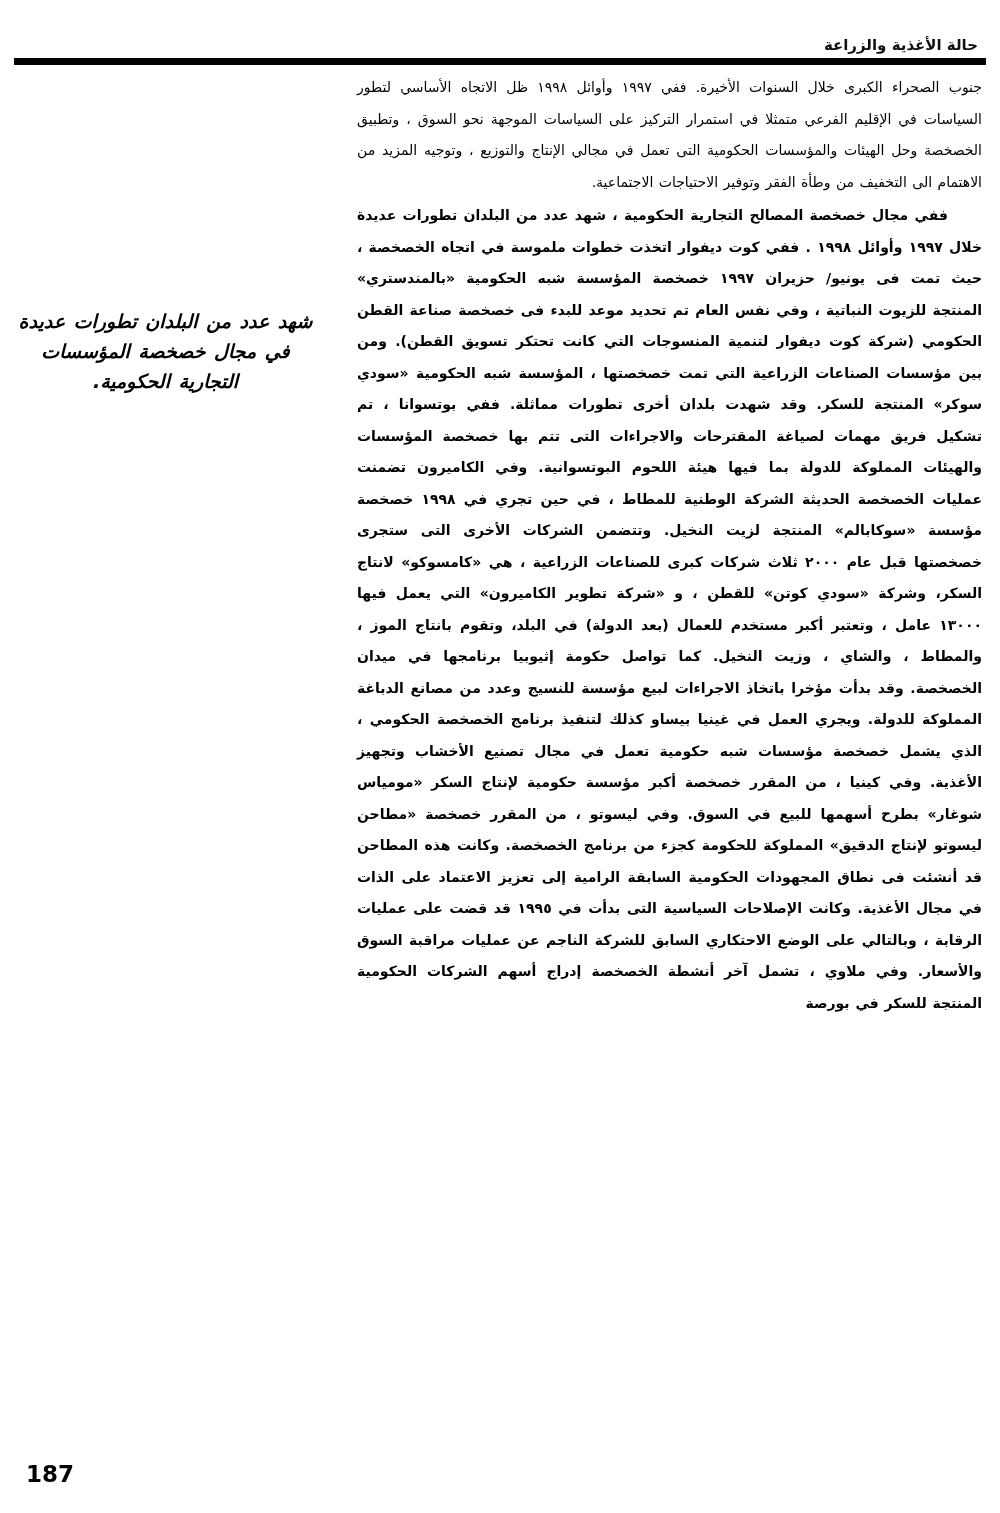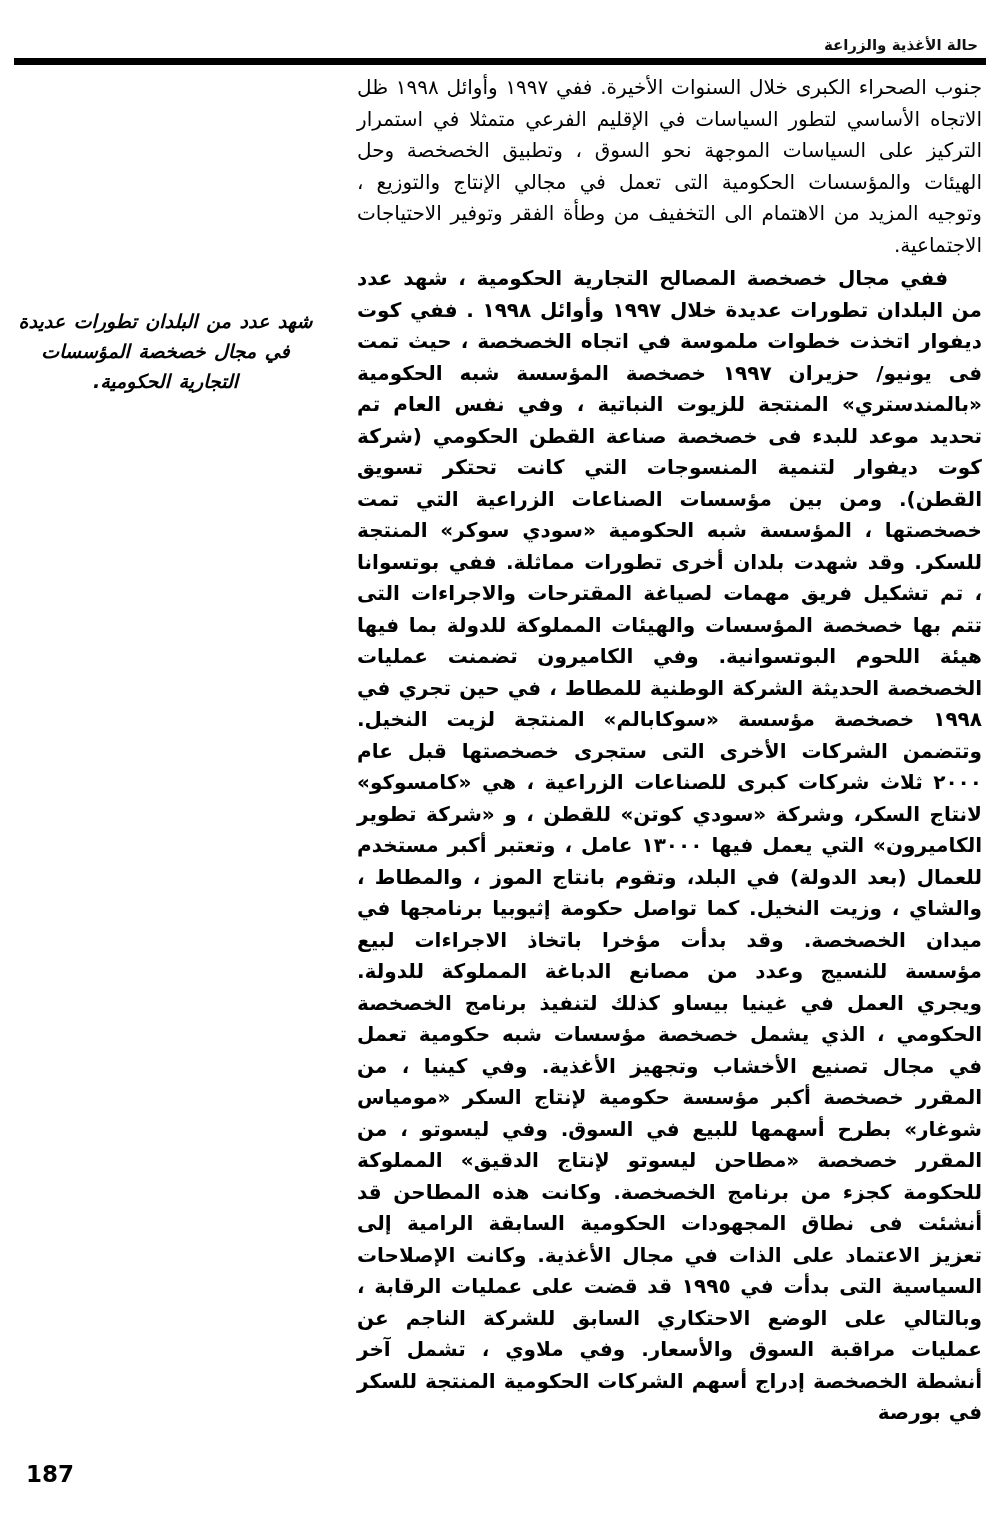--- a/index.html
+++ b/index.html
@@ -72,21 +72,21 @@
     position: absolute;
     top: 218px;
     left: 0;
     width: 295px;
     direction: rtl;
     text-align: center;
   }
 
   p.para {
     margin: 0 0 0 0;
-    font-size: 20px;
+    font-size: 14px;
     line-height: 31.5px;
     text-align: justify;
     direction: rtl;
     letter-spacing: 0px;
     word-spacing: 1px;
   }
   p.para + p.para {
     margin-top: 2px;
   }
   p.para.indent {

